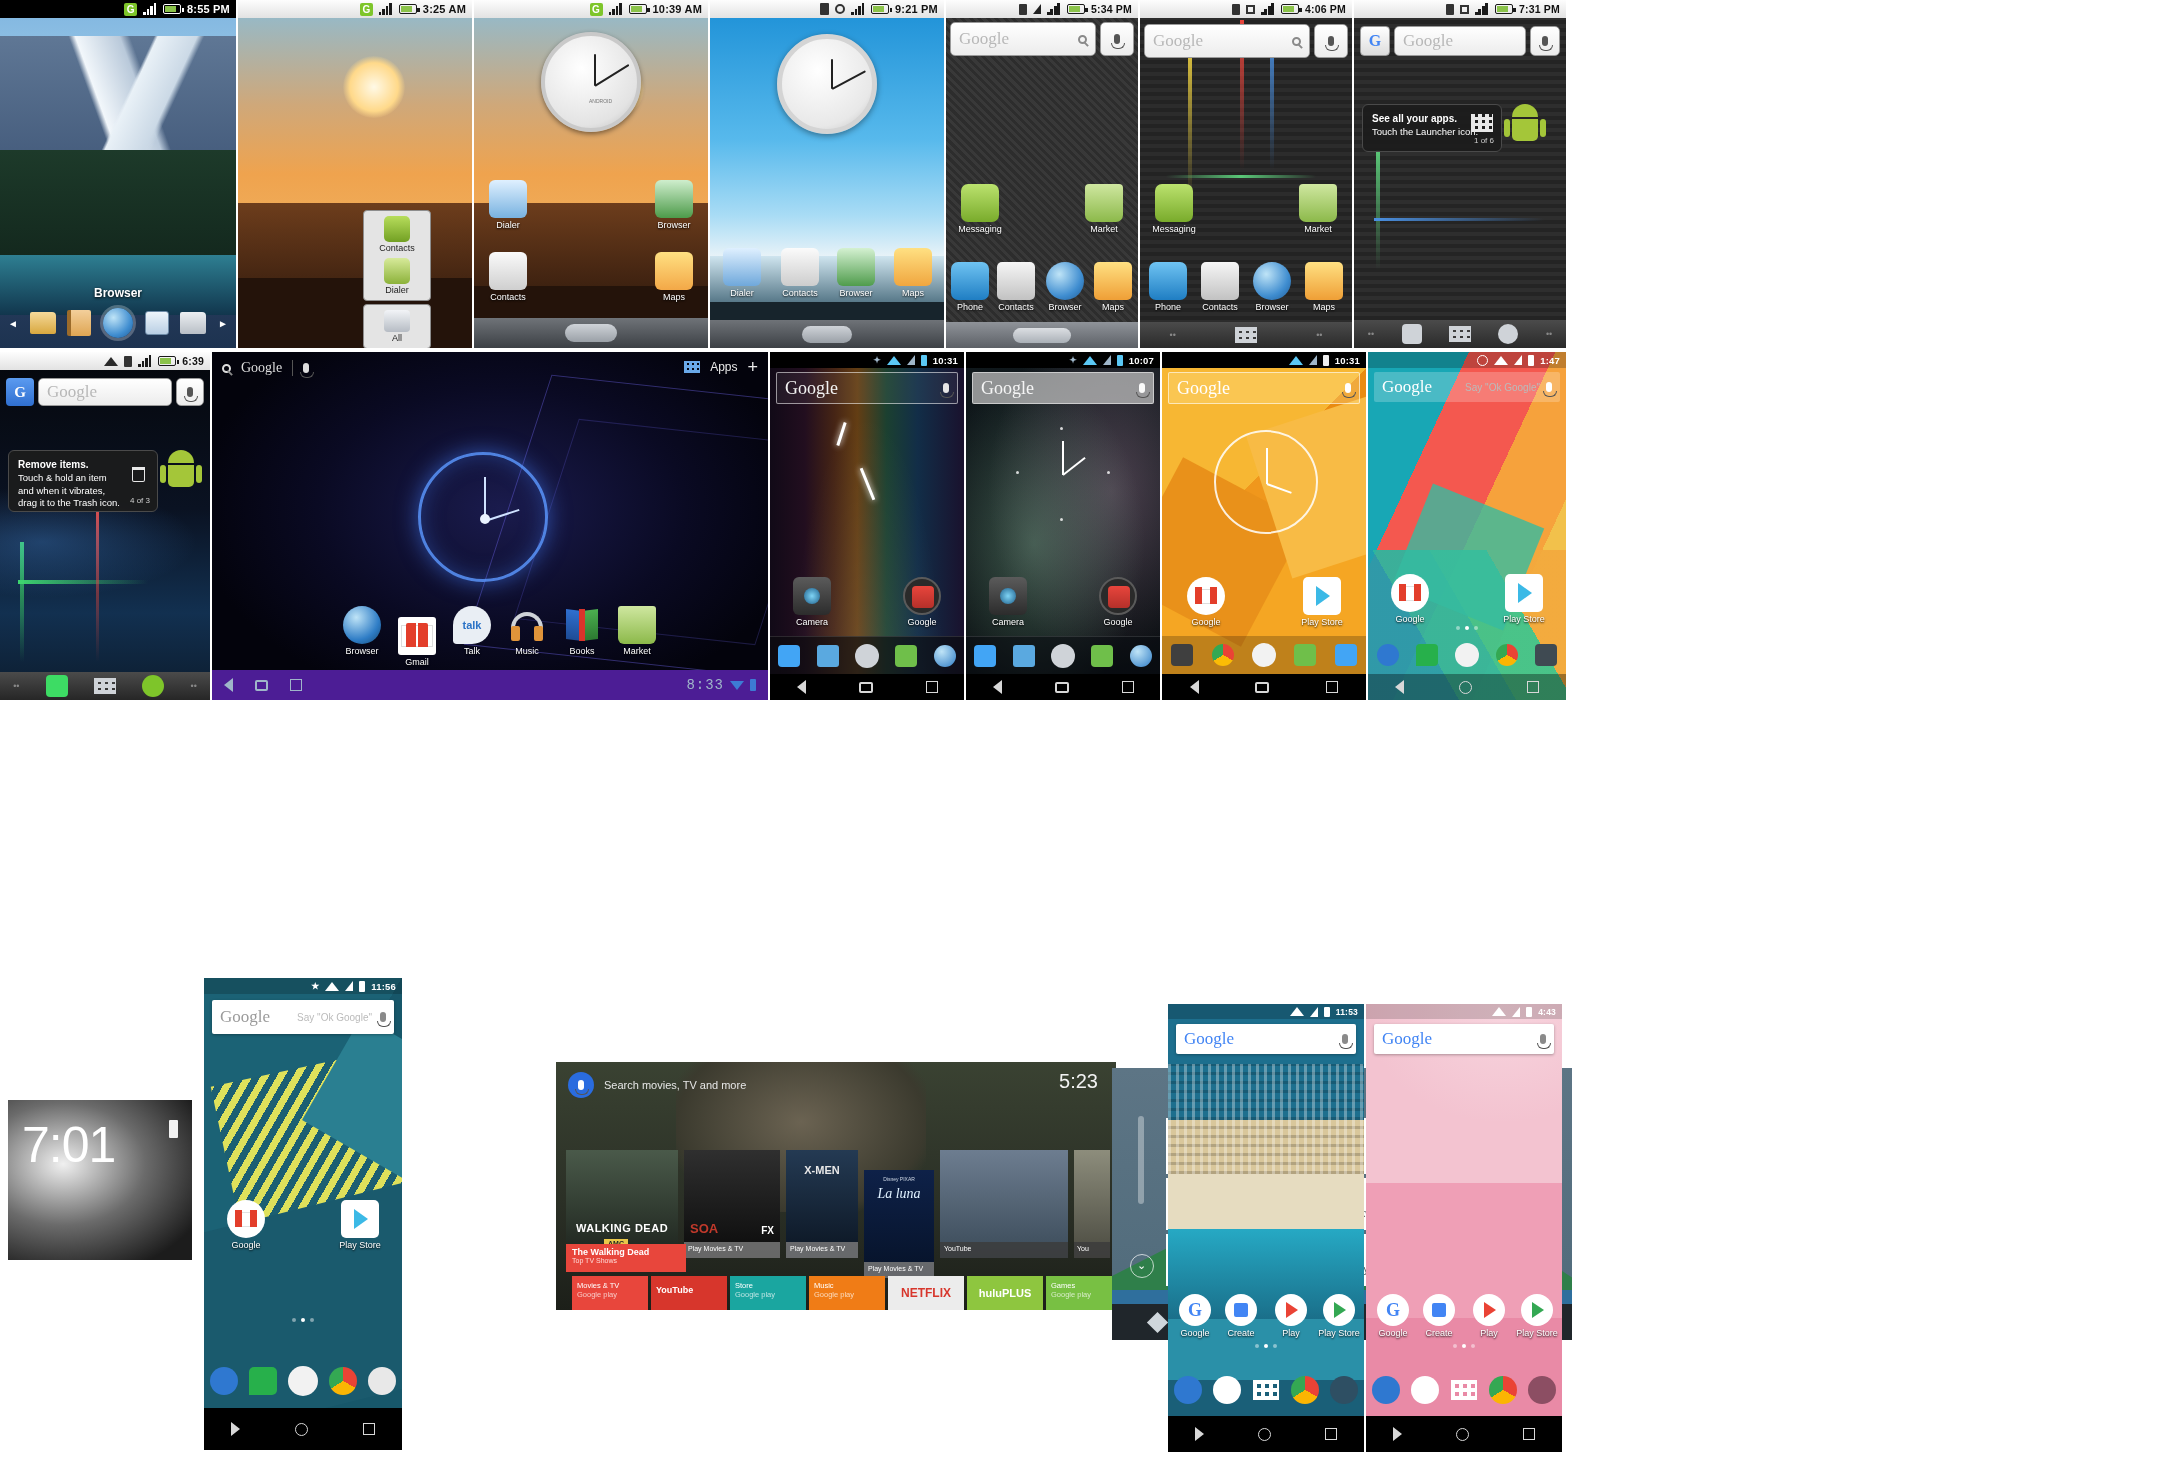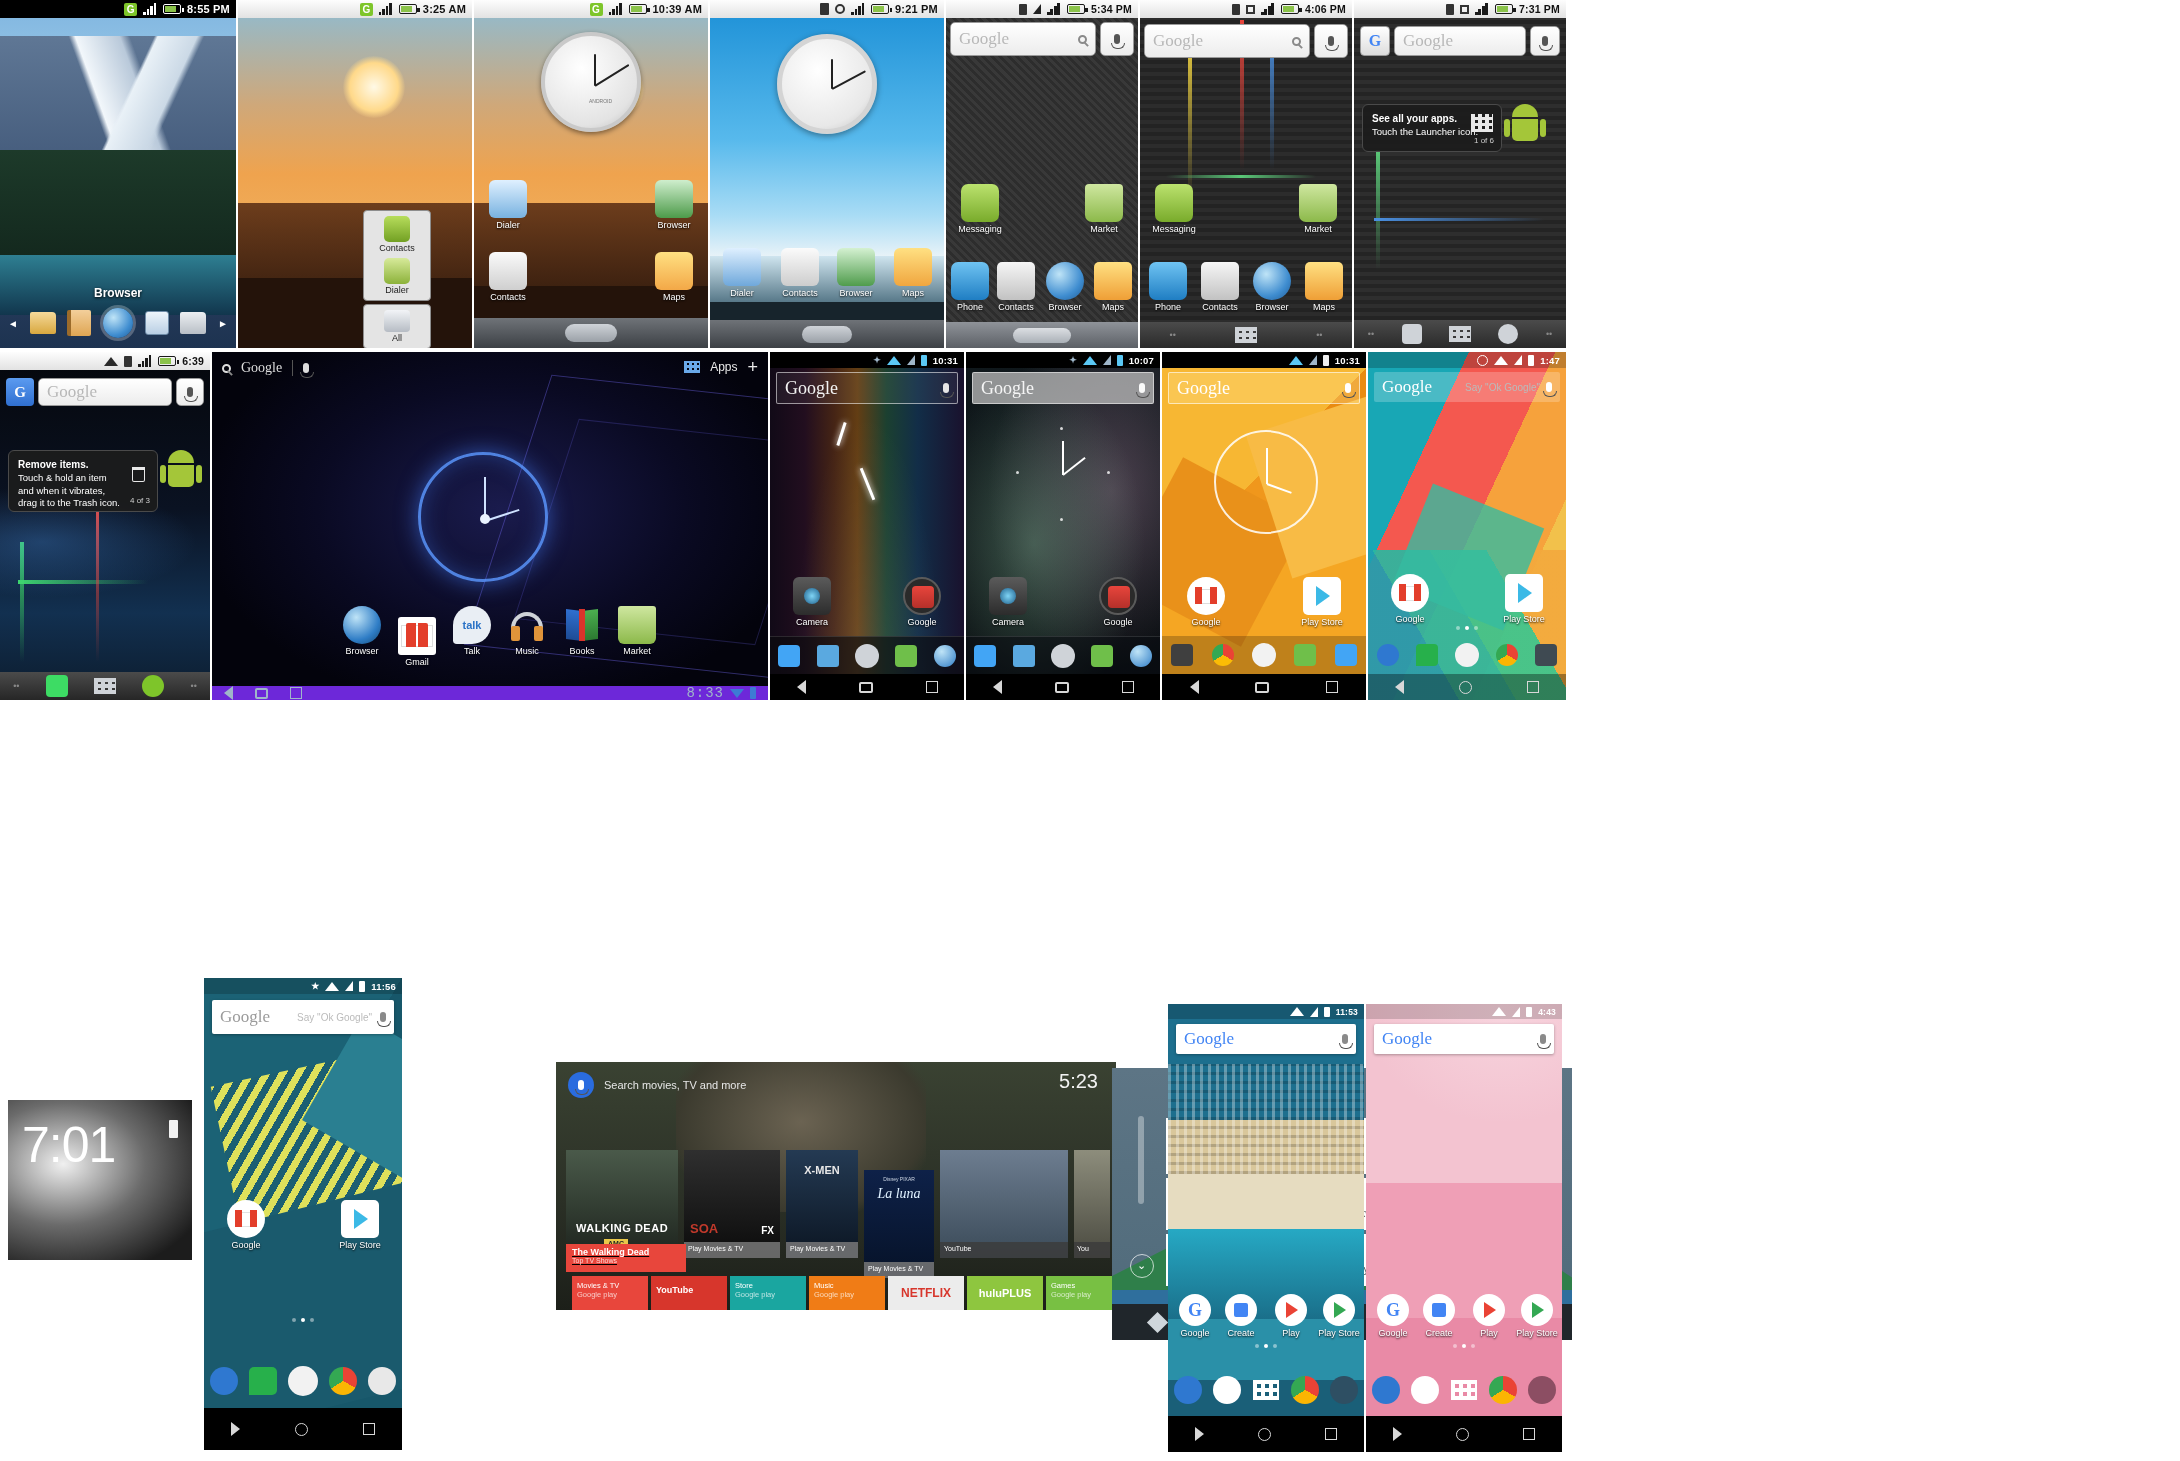--- a/index.html
+++ b/index.html
@@ -572,21 +572,21 @@
       <div style="position:absolute;right:3px;top:4px;width:16px;height:30px;background:linear-gradient(#4caf50,#2c7a31);transform:skewY(-8deg);"></div>
       <div style="position:absolute;left:16px;top:3px;width:6px;height:32px;background:#d9342b;"></div>
     </div>
     <div class="lbl">Books</div>
   </div>
   <div class="appcell" style="left:397px;top:254px;">
     <div class="appicon" style="background:linear-gradient(#cfe7a0,#8cb94a);border-radius:3px 3px 6px 6px;"></div>
     <div class="lbl">Market</div>
   </div>
 
-  <div style="position:absolute;left:0;right:0;bottom:0;height:14px;background:#6d28d9;display:flex;align-items:center;justify-content:space-between;padding:0 12px;">
+  <div style="position:absolute;left:0;right:0;bottom:0;height:30px;background:#4c1d95;display:flex;align-items:center;justify-content:space-between;padding:0 12px;">
     <div style="display:flex;gap:22px;align-items:center;">
       <span class="nav-back" style="border-right-color:#9fb6c9;"></span>
       <span style="display:inline-block;width:13px;height:11px;border:2px solid #9fb6c9;border-radius:2px;"></span>
       <span class="nav-rec" style="border-color:#9fb6c9;"></span>
     </div>
     <div style="display:flex;gap:6px;align-items:center;color:#9fb6c9;font-size:14px;font-family:'Liberation Mono',monospace;letter-spacing:1px;">
       <span>8:33</span>
       <span class="ic ic-wifi" style="border-bottom-color:#3d7bd4;transform:rotate(180deg);"></span>
       <span style="display:inline-block;width:6px;height:12px;background:#3d7bd4;border-radius:1px;"></span>
     </div>
@@ -884,21 +884,21 @@
       <div style="position:absolute;left:0;right:0;bottom:0;height:16px;background:rgba(120,120,120,.85);color:#fff;font-size:7px;padding:3px 4px;">Play Movies &amp; TV</div>
     </div>
     <div style="width:128px;height:108px;background:linear-gradient(#6d7d90,#3a4a58);position:relative;">
       <div style="position:absolute;left:0;right:0;bottom:0;height:16px;background:rgba(60,60,60,.85);color:#fff;font-size:7px;padding:3px 4px;">YouTube</div>
     </div>
     <div style="width:36px;height:108px;background:linear-gradient(#8d8d7c,#4a4a40);position:relative;">
       <div style="position:absolute;left:0;right:0;bottom:0;height:16px;background:rgba(60,60,60,.85);color:#fff;font-size:7px;padding:3px 3px;">You</div>
     </div>
   </div>
 
-  <div style="position:absolute;left:10px;top:182px;width:120px;height:28px;background:#e8463c;padding:3px 6px;text-decoration:underline;">
+  <div style="position:absolute;left:10px;top:182px;width:120px;height:28px;background:#e8463c;padding:3px 6px;">
     <div style="color:#fff;font-size:9px;font-weight:bold;">The Walking Dead</div>
     <div style="color:#ffd9d6;font-size:7px;">Top TV Shows</div>
   </div>
 
   <div style="position:absolute;left:16px;top:214px;display:flex;gap:3px;">
     <div style="width:76px;height:34px;background:#e8463c;color:#fff;font-size:7.5px;padding:5px;">
       <div>Movies &amp; TV</div>
       <div style="opacity:.7;">Google play</div>
     </div>
     <div style="width:76px;height:34px;background:#d7362c;color:#fff;font-size:9px;padding:9px 5px;">

